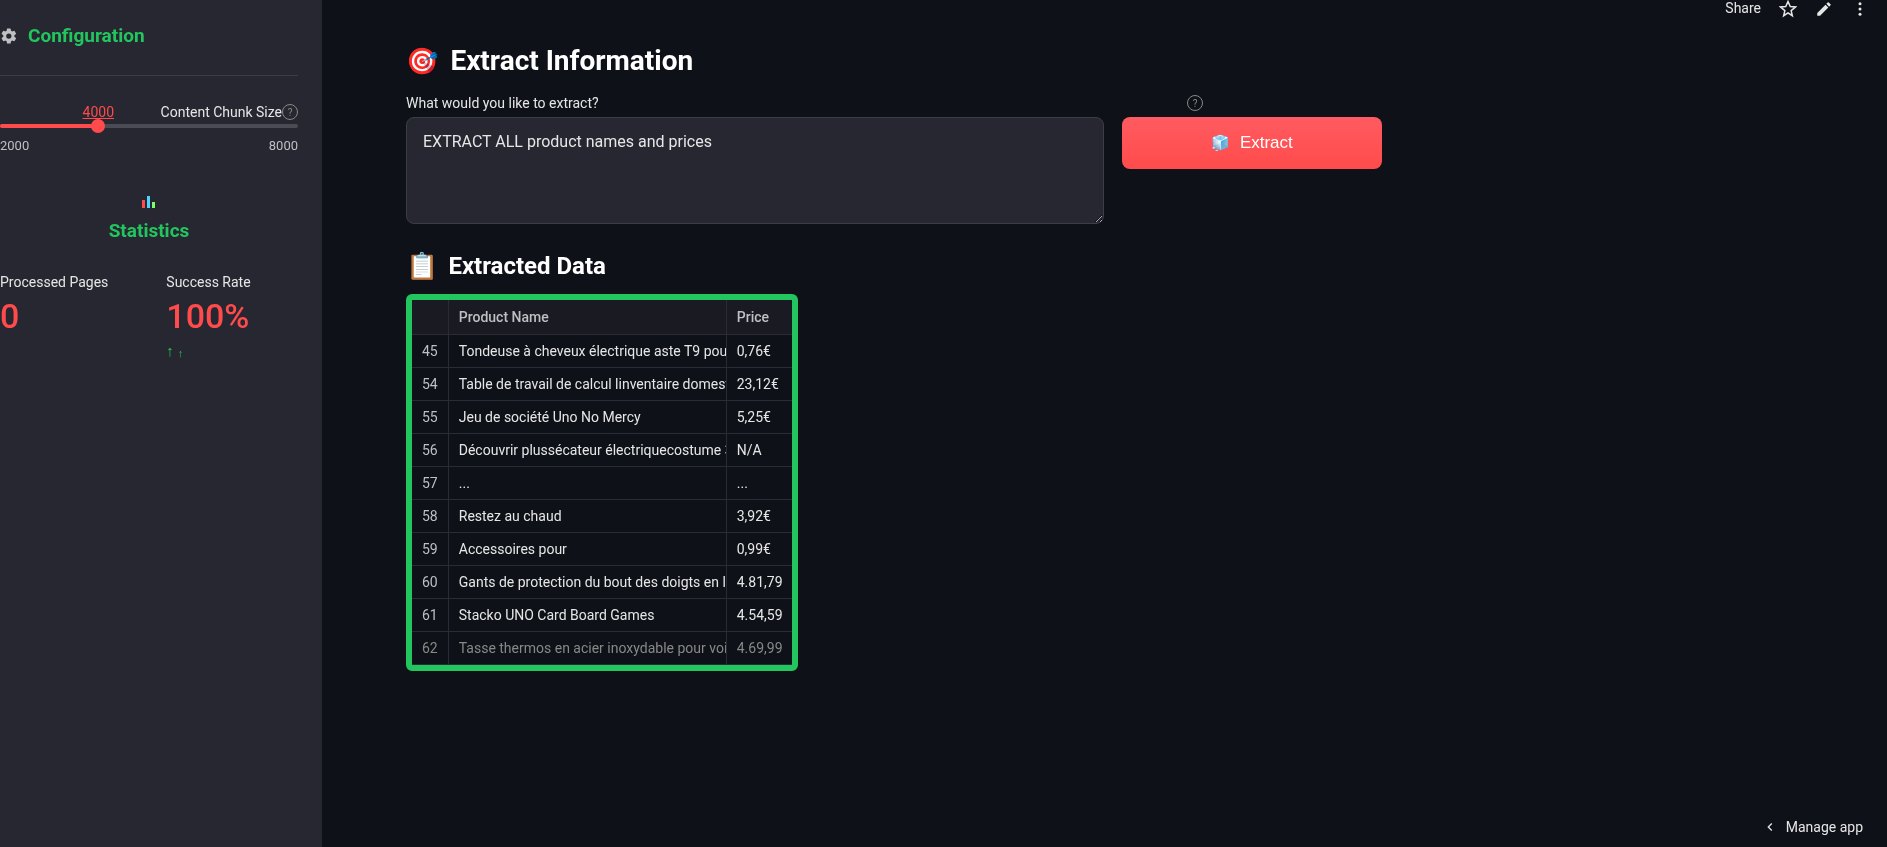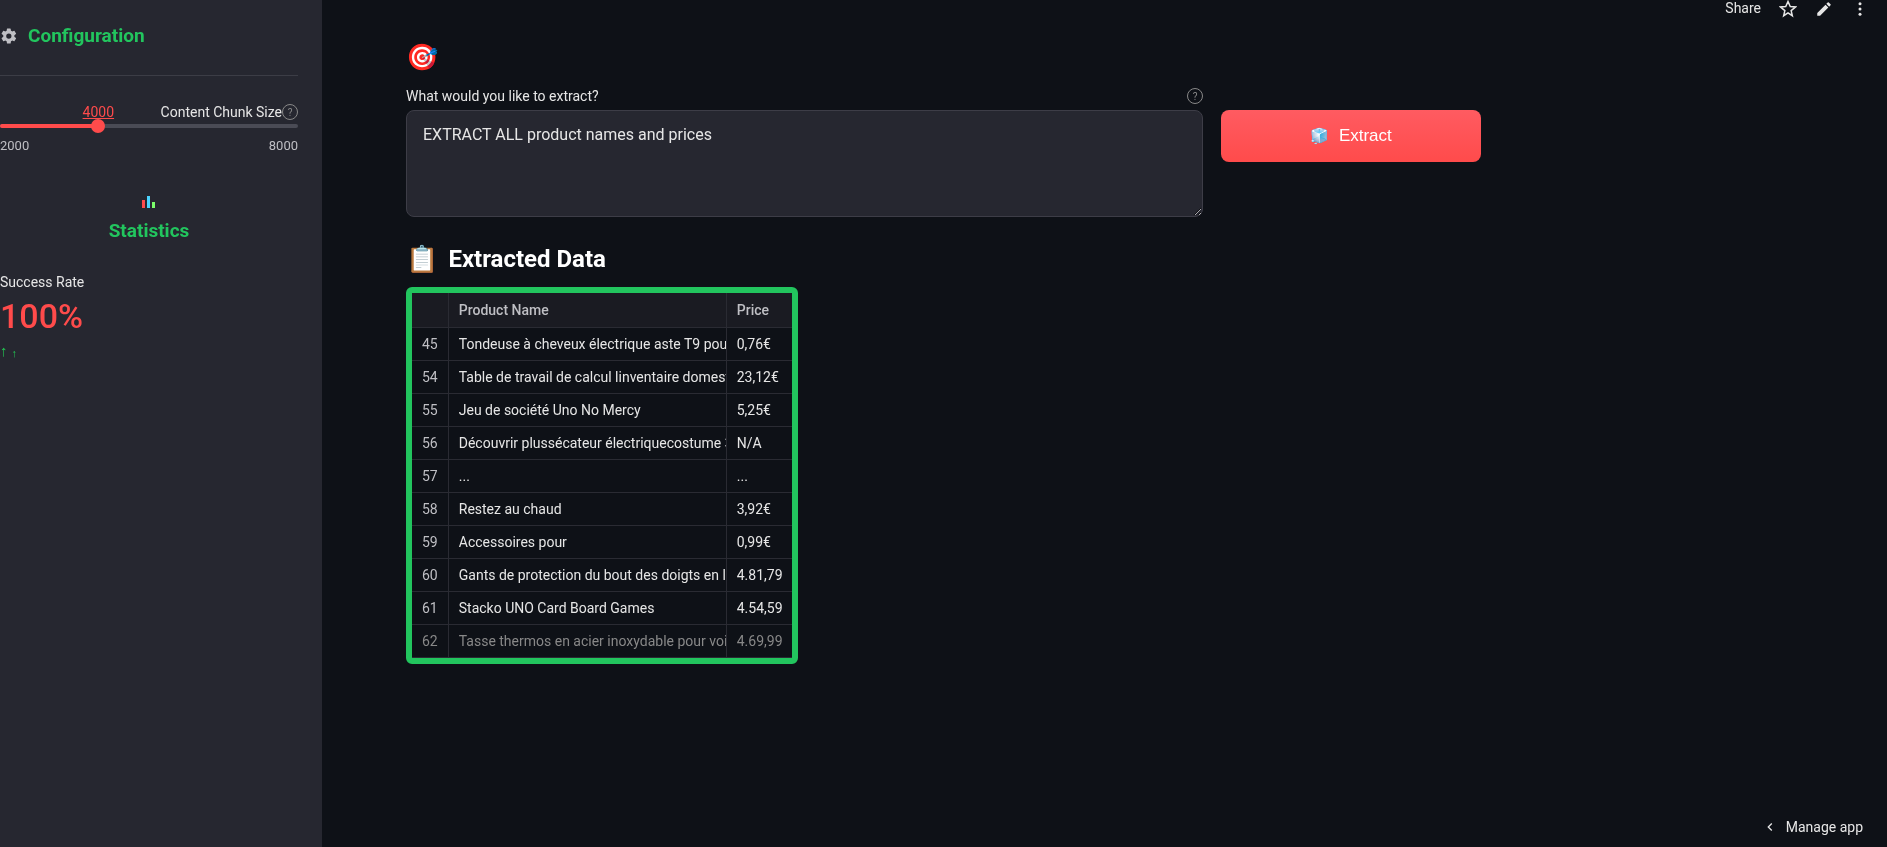--- a/index.html
+++ b/index.html
@@ -53,21 +53,21 @@
   .emoji { font-size: 26px; line-height:1; }
   .prompt-label-row { display:flex; align-items:center; justify-content:space-between; width:797px; margin-bottom:6px;}
   .prompt-label { font-size: 14px; color:#e6e6e6; }
   .help-circle {
     width:16px; height:16px; border:1px solid #888; border-radius:50%;
     display:flex; align-items:center; justify-content:center;
     font-size:10px; color:#888; cursor:pointer;
   }
   .prompt-row { display:flex; gap:18px; align-items:flex-start; margin-bottom:28px;}
   textarea.prompt {
-    width: 797px; height: 107px;
+    width: 698px; height: 107px;
     background:#262730;
     border:1px solid #3d3d47;
     border-radius:8px;
     color:#e6e6e6;
     font-size:16px;
     padding:14px 16px;
     resize:both;
     font-family:inherit;
   }
   .extract-btn {
@@ -180,20 +180,24 @@
 
     <div class="sb-section-title stats" style="margin-top:24px;flex-direction:column;">
       <svg class="barchart-icon" viewBox="0 0 16 16">
         <rect x="1" y="7" width="3" height="8" fill="#ff4b4b"></rect>
         <rect x="6" y="3" width="3" height="12" fill="#4bd4ff"></rect>
         <rect x="11" y="9" width="3" height="6" fill="#7cff6b"></rect>
       </svg>
       <span>Statistics</span>
     </div>
     <div class="stats-grid">
+      <div>
+        <div class="stat-label">Processed Pages</div>
+        <div class="stat-value">0</div>
+      </div>
       <div>
         <div class="stat-label">Success Rate</div>
         <div class="stat-value">100%</div>
         <div class="stat-arrows">
           <span style="font-size:15px;">↑</span>
             <span style="font-size:11px;">↑</span>
         </div>
       </div>
     </div>
   </div>
@@ -217,20 +221,21 @@
           <circle cx="12" cy="5" r="2"></circle>
           <circle cx="12" cy="12" r="2"></circle>
           <circle cx="12" cy="19" r="2"></circle>
         </svg>
     </span>
   </div>
 
   <div class="content">
     <h2 class="section-title">
       <span class="emoji">🎯</span>
+      <span>Extract Information</span>
     </h2>
 
     <div class="prompt-label-row">
       <span class="prompt-label">What would you like to extract?</span>
       <span class="help-circle">?</span>
     </div>
     <div class="prompt-row">
       <textarea class="prompt" style="">EXTRACT ALL product names and prices</textarea>
       <button class="extract-btn">
         <span class="cube">🧊</span>

